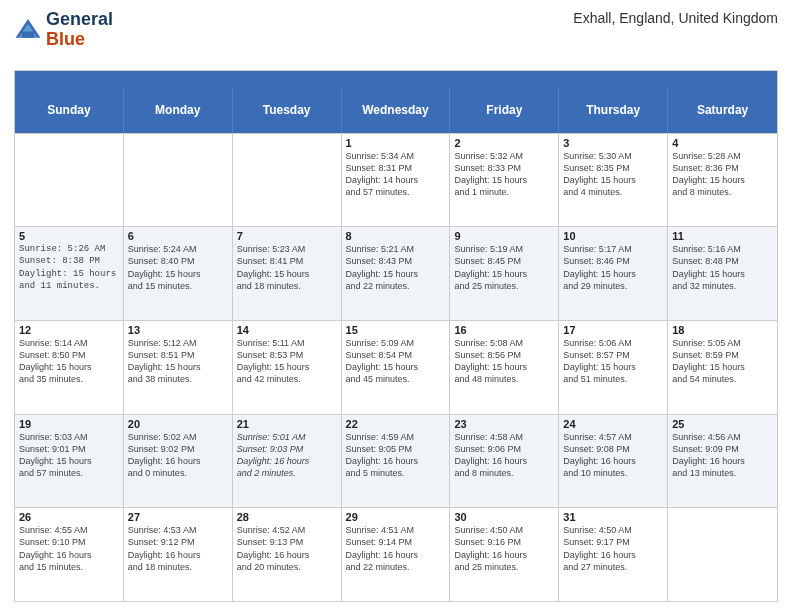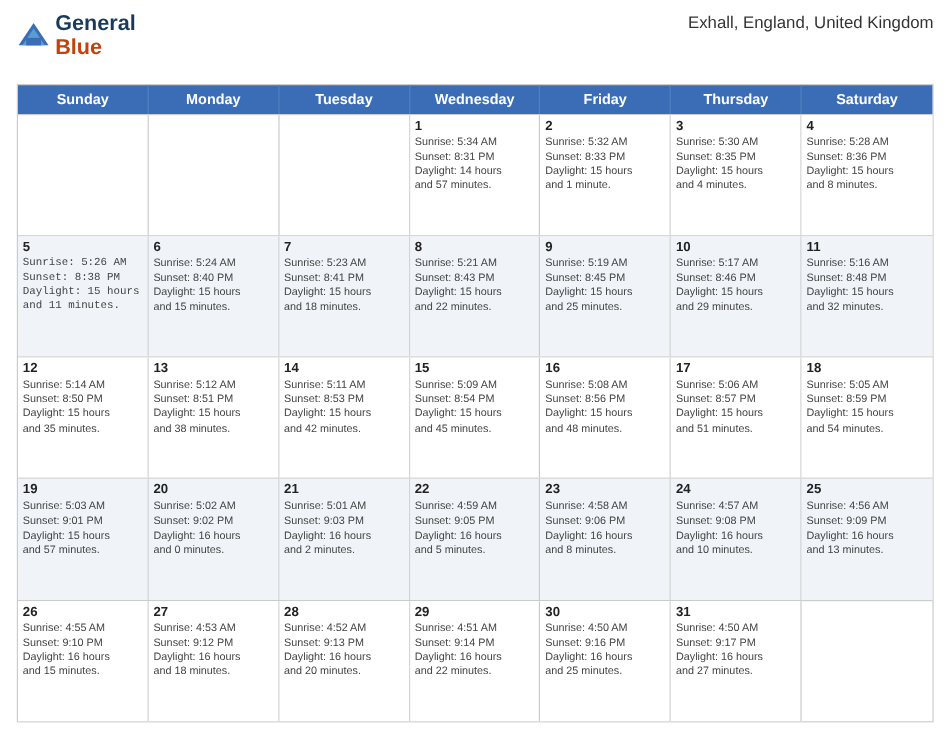--- a/index.html
+++ b/index.html
@@ -62,22 +62,23 @@
     .day-headers {
       display: grid;
       grid-template-columns: repeat(7, 1fr);
       background: #3a6db5;
     }
     .day-header {
       color: #fff;
       font-size: 12px;
       font-weight: bold;
       text-align: center;
-      padding: 5px 2px;
+      padding: 16px 2px;
       border-right: 1px solid #5080c0;
+      margin-top: 16px;
     }
     .day-header:last-child { border-right: none; }
     .calendar-body {
       flex: 1;
       display: flex;
       flex-direction: column;
     }
     .week-row {
       display: grid;
       grid-template-columns: repeat(7, 1fr);
@@ -294,21 +295,21 @@
           </div>
           <div class="day-cell">
             <div class="day-num">20</div>
             <div class="day-info" style="white-space: pre-line;">Sunrise: 5:02 AM
 Sunset: 9:02 PM
 Daylight: 16 hours
 and 0 minutes.</div>
           </div>
           <div class="day-cell">
             <div class="day-num">21</div>
-            <div class="day-info" style="white-space: pre-line;">Sunrise: 5:01 AM
+            <div class="day-info" style="white-space: pre-line; font-style: italic;">Sunrise: 5:01 AM
 Sunset: 9:03 PM
 Daylight: 16 hours
 and 2 minutes.</div>
           </div>
           <div class="day-cell">
             <div class="day-num">22</div>
             <div class="day-info" style="white-space: pre-line;">Sunrise: 4:59 AM
 Sunset: 9:05 PM
 Daylight: 16 hours
 and 5 minutes.</div>

